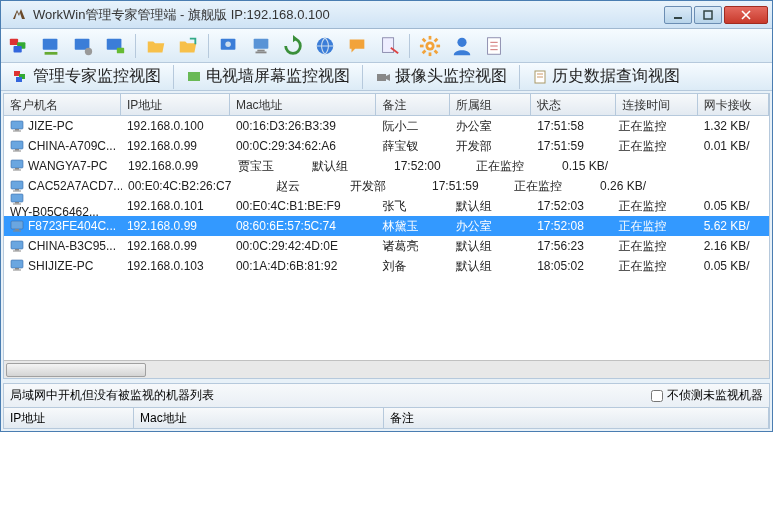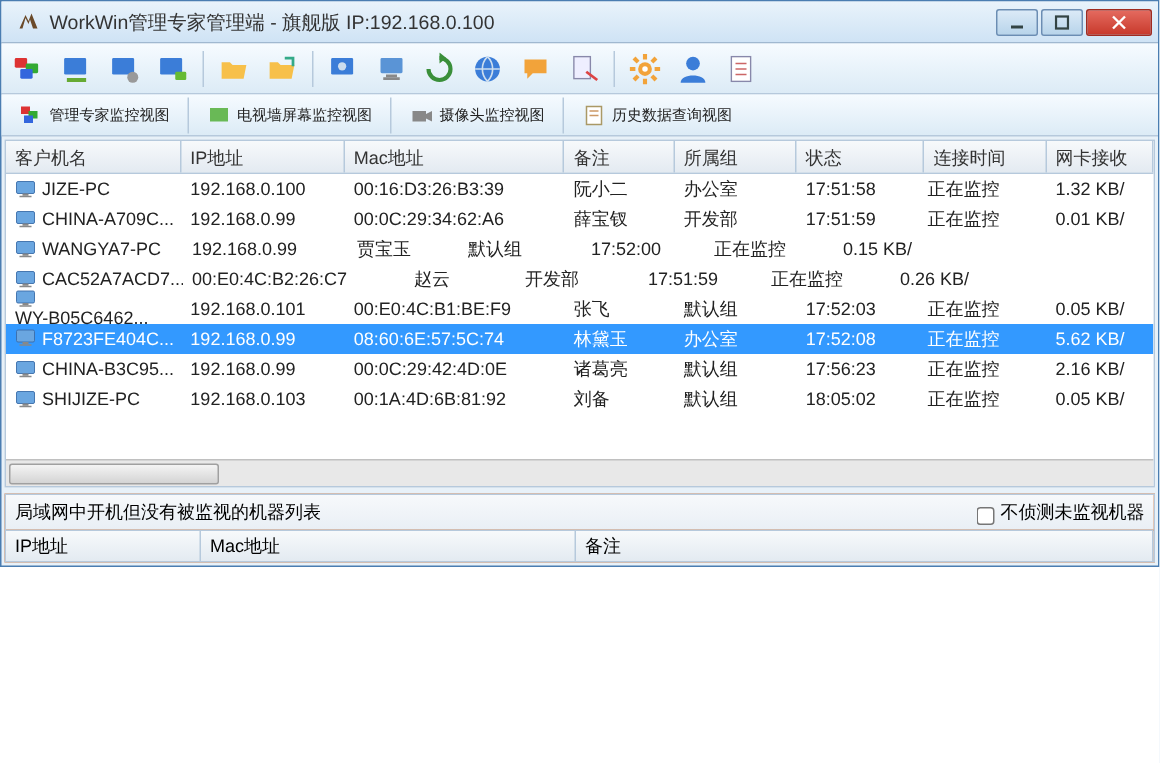--- a/index.html
+++ b/index.html
@@ -1,56 +1,56 @@
 <!DOCTYPE html>
 <html><head>
 <meta charset="utf-8">
 <style>
 * { box-sizing: border-box; margin: 0; padding: 0; }
 body { font-family: "Microsoft YaHei", SimSun, Tahoma, sans-serif; font-size: 12px; background: #fff; overflow: hidden; }
-.window { width: 773px; height: 378px; background: #e8f1f8; border: 1px solid #4a7db1; display: flex; flex-direction: column; }
+.window { width: 773px; height: 432px; background: #e8f1f8; border: 1px solid #4a7db1; display: flex; flex-direction: column; }
 
 .titlebar { height: 28px; background: linear-gradient(#e9f3fb, #cfe3f5); display: flex; align-items: center; padding: 0 4px; border-bottom: 1px solid #a0b8d0; }
 .titlebar .app-icon { width: 16px; height: 16px; margin: 0 6px; }
 .titlebar .title { flex: 1; font-size: 13px; color: #333; }
 .winbtns { display: flex; gap: 2px; }
 .winbtn { width: 28px; height: 18px; border: 1px solid #6b8db3; background: linear-gradient(#dbeaf7,#b8d4ea); display:flex; align-items:center; justify-content:center; border-radius:2px; cursor:pointer; }
 .winbtn.close { width: 44px; background: linear-gradient(#e46a5f,#c83a2c); border-color:#a02b20; color:#fff; }
 .winbtn svg { width: 10px; height: 10px; }
 
 .toolbar1 { height: 34px; background: linear-gradient(#f6fbff,#dcebf6); border-bottom: 1px solid #b6c9dc; display:flex; align-items:center; padding: 0 6px; gap: 8px; }
 .tbicon { width: 24px; height: 24px; display:flex; align-items:center; justify-content:center; cursor:pointer; border-radius:3px; }
 .tbicon svg { width: 22px; height: 22px; }
 .tbsep { width:1px; height:24px; background:#b6c9dc; }
 
 .toolbar2 { height: 28px; background: linear-gradient(#f6fbff,#dcebf6); border-bottom: 1px solid #b6c9dc; display:flex; align-items:center; padding: 0 6px; gap: 6px; }
 .tabbtn { display:flex; align-items:center; gap:4px; padding: 2px 6px; cursor:pointer; }
 .tabbtn .tbsmall { width:16px; height:16px; }
-.tabbtn span { font-size:10px; color:#222; }
+.tabbtn span { font-size:16px; color:#222; }
 
 .content { flex:1; display:flex; flex-direction:column; background:#fff; border:1px solid #b6c9dc; margin:2px; overflow:hidden; }
 .grid-head { display:flex; background: linear-gradient(#f7f9fb,#e3eaf1); border-bottom:1px solid #b6c9dc; height:22px; }
 .grid-head .col { border-right:1px solid #b6c9dc; padding:3px 6px; font-size:12px; color:#333; overflow:hidden; white-space:nowrap; position:relative; }
 .grid-body { flex:1; overflow:auto; background:#fff; }
 .row { display:flex; height:20px; align-items:center; }
 .row .cell { padding:2px 6px; overflow:hidden; white-space:nowrap; font-size:12px; color:#222; }
 .row:nth-child(even){ }
 .row.selected { background:#3399ff; }
 .row.selected .cell { color:#fff; }
 .row .pcicon { width:14px; height:12px; margin-right:4px; flex-shrink:0; }
 
 .c0{width:118px;} .c1{width:110px;} .c2{width:148px;} .c3{width:74px;} .c4{width:82px;} .c5{width:82px;} .c6{width:86px;} .c7{width:72px;}
 
 .hscroll { height:18px; background:#e8e8e8; border-top:1px solid #c0c0c0; display:flex; align-items:center; }
 .hscroll .thumb { height:14px; width:140px; background:linear-gradient(#f4f4f4,#d4d4d4); border:1px solid #a0a0a0; border-radius:2px; margin-left:2px; }
 
 .bottom-panel { margin:2px; border:1px solid #b6c9dc; background:#f97316; }
 .bottom-title { display:flex; padding:3px 6px; font-size:12px; border-bottom:1px solid #b6c9dc; background: linear-gradient(#f7f9fb,#e9eff5); }
 .bottom-title .lbl { flex:1; }
-.chk { display:flex; align-items:flex-end; gap:4px; }
+.chk { display:flex; align-items:center; gap:4px; }
 .chk input { width:12px; height:12px; }
 .bottom-head { display:flex; height:20px; background: linear-gradient(#f7f9fb,#e3eaf1); }
 .bottom-head .bcol { border-right:1px solid #b6c9dc; padding:2px 6px; font-size:12px; }
 .bc0{width:130px;} .bc1{width:250px;} .bc2{flex:1;}
 </style>
 </head>
 <body>
 
 <div class="window">
 
@@ -261,21 +261,21 @@
           </div>
           <div class="cell c1">192.168.0.99</div>
           <div class="cell c2">00:0C:29:34:62:A6</div>
           <div class="cell c3">薛宝钗</div>
           <div class="cell c4">开发部</div>
           <div class="cell c5">17:51:59</div>
           <div class="cell c6">正在监控</div>
           <div class="cell c7">0.01 KB/</div>
         </div>
         <div class="row">
-          <div class="cell c0" style="display: flex; align-items: center;">
+          <div class="cell c0" style="display: flex; ">
             <svg class="pcicon" viewBox="0 0 14 12">
               <rect x="1" y="1" width="12" height="8" rx="1" fill="#6aa6e0" stroke="#3a6ca8" stroke-width="0.6"></rect>
               <rect x="5" y="9" width="4" height="1.5" fill="#888"></rect>
               <rect x="3" y="10.5" width="8" height="1" fill="#888"></rect>
             </svg>
             <span>WANGYA7-PC</span>
           </div>
           <div class="cell c1">192.168.0.99</div>
           <div class="cell c3">贾宝玉</div>
           <div class="cell c4">默认组</div>
@@ -310,21 +310,21 @@
           </div>
           <div class="cell c1">192.168.0.101</div>
           <div class="cell c2">00:E0:4C:B1:BE:F9</div>
           <div class="cell c3">张飞</div>
           <div class="cell c4">默认组</div>
           <div class="cell c5">17:52:03</div>
           <div class="cell c6">正在监控</div>
           <div class="cell c7">0.05 KB/</div>
         </div>
         <div class="row selected">
-          <div class="cell c0" style="display: flex; ">
+          <div class="cell c0" style="display: flex; align-items: center;">
             <svg class="pcicon" viewBox="0 0 14 12">
               <rect x="1" y="1" width="12" height="8" rx="1" fill="#6aa6e0" stroke="#3a6ca8" stroke-width="0.6"></rect>
               <rect x="5" y="9" width="4" height="1.5" fill="#888"></rect>
               <rect x="3" y="10.5" width="8" height="1" fill="#888"></rect>
             </svg>
             <span>F8723FE404C...</span>
           </div>
           <div class="cell c1">192.168.0.99</div>
           <div class="cell c2">08:60:6E:57:5C:74</div>
           <div class="cell c3">林黛玉</div>
@@ -344,21 +344,21 @@
           </div>
           <div class="cell c1">192.168.0.99</div>
           <div class="cell c2">00:0C:29:42:4D:0E</div>
           <div class="cell c3">诸葛亮</div>
           <div class="cell c4">默认组</div>
           <div class="cell c5">17:56:23</div>
           <div class="cell c6">正在监控</div>
           <div class="cell c7">2.16 KB/</div>
         </div>
         <div class="row">
-          <div class="cell c0" style="display: flex; align-items: center;">
+          <div class="cell c0" style="display: flex; align-items: flex-start;">
             <svg class="pcicon" viewBox="0 0 14 12">
               <rect x="1" y="1" width="12" height="8" rx="1" fill="#6aa6e0" stroke="#3a6ca8" stroke-width="0.6"></rect>
               <rect x="5" y="9" width="4" height="1.5" fill="#888"></rect>
               <rect x="3" y="10.5" width="8" height="1" fill="#888"></rect>
             </svg>
             <span>SHIJIZE-PC</span>
           </div>
           <div class="cell c1">192.168.0.103</div>
           <div class="cell c2">00:1A:4D:6B:81:92</div>
           <div class="cell c3">刘备</div>

